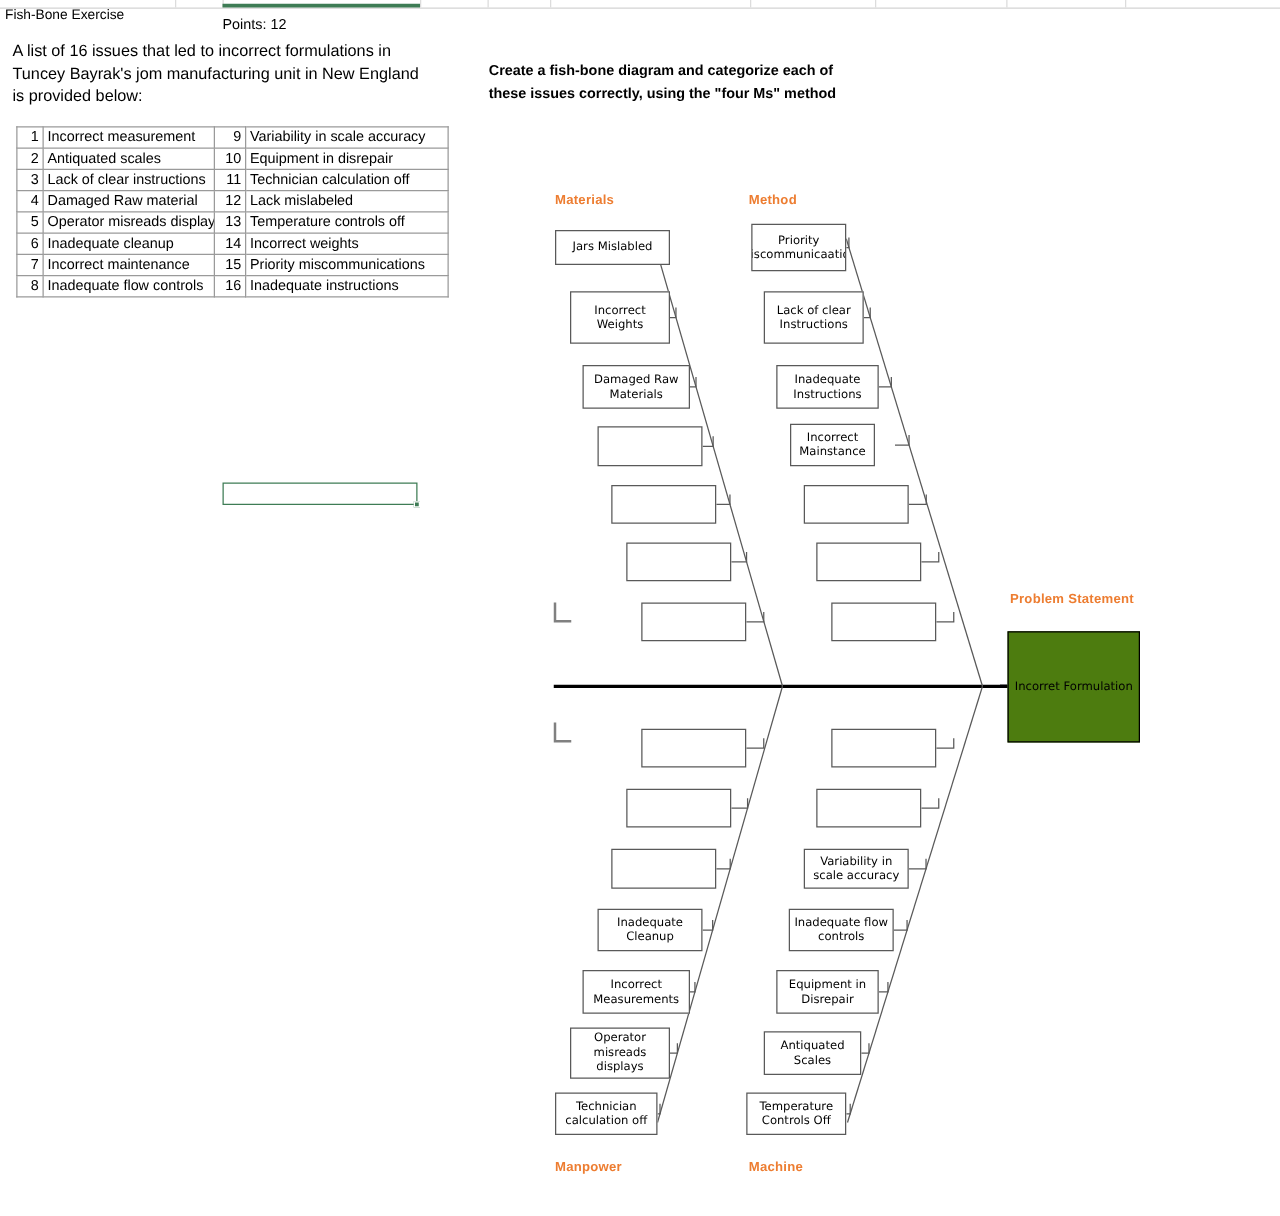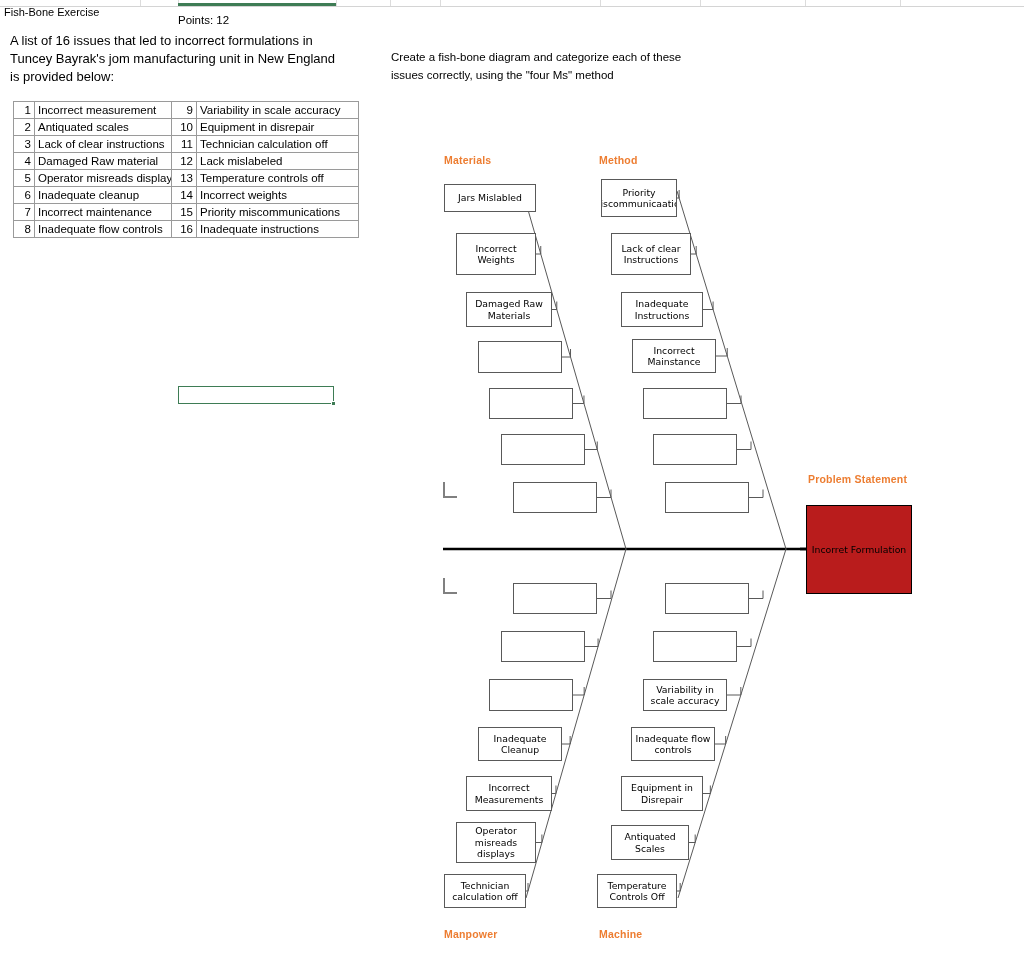--- a/index.html
+++ b/index.html
@@ -18,21 +18,21 @@
   }
   .col-sep{position:absolute;top:0;width:1px;height:6px;background:#dcdcdc;}
   #col-highlight{
     position:absolute;top:3px;height:3px;background:#3e7c55;
   }
 
   
   #title{position:absolute;left:4px;top:6px;font-size:11px;}
   #points{position:absolute;left:178px;top:14px;font-size:11.5px;}
   #intro{position:absolute;left:10px;top:32px;width:330px;font-size:13px;line-height:18px;}
-  #task{position:absolute;left:391px;top:48px;width:300px;font-size:11.5px;line-height:18px;}
+  #task{position:absolute;left:391px;top:48px;width:300px;font-size:11.5px;line-height:18px;font-weight:bold;}
 
   
   #issues-table{
     position:absolute;left:13px;top:101px;border-collapse:collapse;
     font-size:11.5px;
   }
   #issues-table td{
     border:1px solid #9a9a9a;padding:1px 3px;height:14px;
     white-space:nowrap;overflow:hidden;
   }
@@ -58,21 +58,21 @@
     letter-spacing:0.2px;white-space:nowrap;
   }
   .fb-box{
     position:absolute;border:1px solid #595959;background:#ffffff;
     box-sizing:border-box;display:flex;align-items:center;justify-content:center;
     text-align:center;font-size:9.3px;line-height:11.5px;
     font-family:"DejaVu Sans", sans-serif;color:#000;
     overflow:hidden;padding:0 2px;
   }
   #problem-box{
-    position:absolute;border:1px solid #000;background:#b91c1c;box-sizing:border-box;
+    position:absolute;border:1px solid #000;background:#4d7c0f;box-sizing:border-box;
     display:flex;align-items:center;justify-content:center;
     font-size:9.3px;font-family:"DejaVu Sans", sans-serif;
   }
 </style>
 </head>
 <body>
 
 <div id="sheet-strip">
   <div class="col-sep" style="left:140px"></div>
   <div class="col-sep" style="left:178px"></div>
@@ -207,21 +207,21 @@
     <div class="fb-box" style="left: 444px; top: 184px; width: 92px; height: 28px;">Jars Mislabled</div>
     <div class="fb-box" style="left: 456px; top: 233px; width: 80px; height: 42px;">Incorrect Weights</div>
     <div class="fb-box" style="left: 466px; top: 292px; width: 86px; height: 35px;">Damaged Raw Materials</div>
     <div class="fb-box" style="left: 478px; top: 341px; width: 84px; height: 32px;"></div>
     <div class="fb-box" style="left: 489px; top: 388px; width: 84px; height: 31px;"></div>
     <div class="fb-box" style="left: 501px; top: 434px; width: 84px; height: 31px;"></div>
     <div class="fb-box" style="left: 513px; top: 482px; width: 84px; height: 31px;"></div>
     <div class="fb-box" style="left: 601px; top: 179px; width: 76px; height: 38px;">Priority Miscommunicaation</div>
     <div class="fb-box" style="left: 611px; top: 233px; width: 80px; height: 42px;">Lack of clear Instructions</div>
     <div class="fb-box" style="left: 621px; top: 292px; width: 82px; height: 35px;">Inadequate Instructions</div>
-    <div class="fb-box" style="left: 632px; top: 339px; width: 84px; height: 34px;">Incorrect Mainstance</div>
+    <div class="fb-box" style="left: 632px; top: 339px; width: 68px; height: 34px;">Incorrect Mainstance</div>
     <div class="fb-box" style="left: 643px; top: 388px; width: 84px; height: 31px;"></div>
     <div class="fb-box" style="left: 653px; top: 434px; width: 84px; height: 31px;"></div>
     <div class="fb-box" style="left: 665px; top: 482px; width: 84px; height: 31px;"></div>
     <div class="fb-box" style="left: 513px; top: 583px; width: 84px; height: 31px;"></div>
     <div class="fb-box" style="left: 501px; top: 631px; width: 84px; height: 31px;"></div>
     <div class="fb-box" style="left: 489px; top: 679px; width: 84px; height: 32px;"></div>
     <div class="fb-box" style="left: 478px; top: 727px; width: 84px; height: 34px;">Inadequate Cleanup</div>
     <div class="fb-box" style="left: 466px; top: 776px; width: 86px; height: 35px;">Incorrect Measurements</div>
     <div class="fb-box" style="left: 456px; top: 822px; width: 80px; height: 41px;">Operator misreads displays</div>
     <div class="fb-box" style="left: 444px; top: 874px; width: 82px; height: 34px;">Technician calculation off</div>

